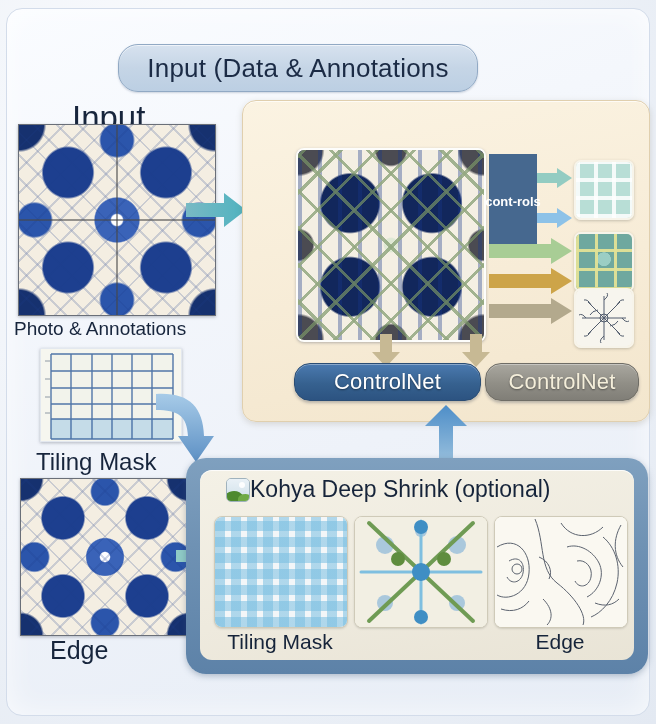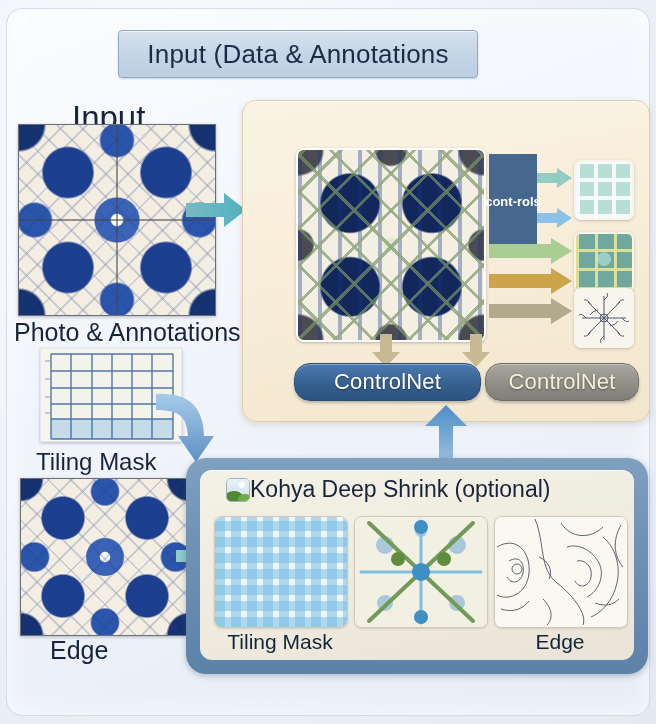--- a/index.html
+++ b/index.html
@@ -17,22 +17,22 @@
   
   #outer-frame{
     position:absolute;left:6px;top:8px;width:642px;height:706px;
     border:1px solid #d3dcea;border-radius:16px;
     background:linear-gradient(160deg,#fafcff 0%,#eef2f9 60%,#e7edf6 100%);
     box-shadow:inset 0 0 30px rgba(255,255,255,.7);
   }
 
   
   #title-pill{
-    position:absolute;left:118px;top:30px;width:358px;height:46px;
-    border:1px solid #91a9c4;border-radius:4px;
+    position:absolute;left:118px;top:44px;width:358px;height:46px;
+    border:1px solid #91a9c4;border-radius:20px;
     background:linear-gradient(180deg,#d7e2ef 0%,#c5d5e6 50%,#bccfe3 100%);
     box-shadow:0 1px 2px rgba(80,100,130,.25), inset 0 1px 0 rgba(255,255,255,.6);
     display:flex;align-items:center;justify-content:center;
   }
   #title-pill span{
     font-size:26px;color:#1b2b45;letter-spacing:.2px;white-space:nowrap;
   }
 
   
   .lbl{position:absolute;color:#17253c;white-space:nowrap;}
@@ -221,21 +221,21 @@
       repeating-linear-gradient(90deg, rgba(120,190,225,.55) 0 10px, rgba(120,190,225,0) 10px 16px),
       repeating-linear-gradient(0deg,  rgba(120,190,225,.55) 0 10px, rgba(120,190,225,0) 10px 16px);
   }
   .k-sym{background:#f1efe2;}
   .k-edge{background:#faf8f2;}
 
   .k-lbl{position:absolute;top:630px;font-size:21px;color:#16243a;text-align:center;}
 
   
   #lbl-input{left:72px;top:99px;font-size:33px;}
-  #lbl-photo{left:14px;top:318px;font-size:25px;}
+  #lbl-photo{left:14px;top:318px;font-size:19px;}
   #lbl-tmask{left:36px;top:448px;font-size:24px;}
   #lbl-edge{left:50px;top:636px;font-size:25px;}
 </style>
 </head>
 <body>
 
 <div id="stage">
   <div id="outer-frame"></div>
 
   <div id="title-pill">

